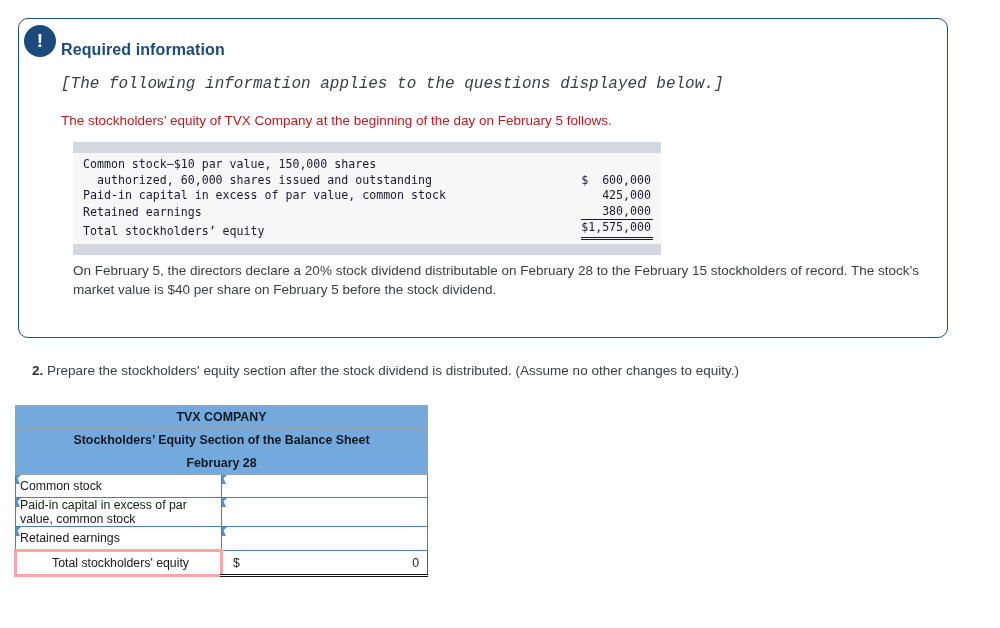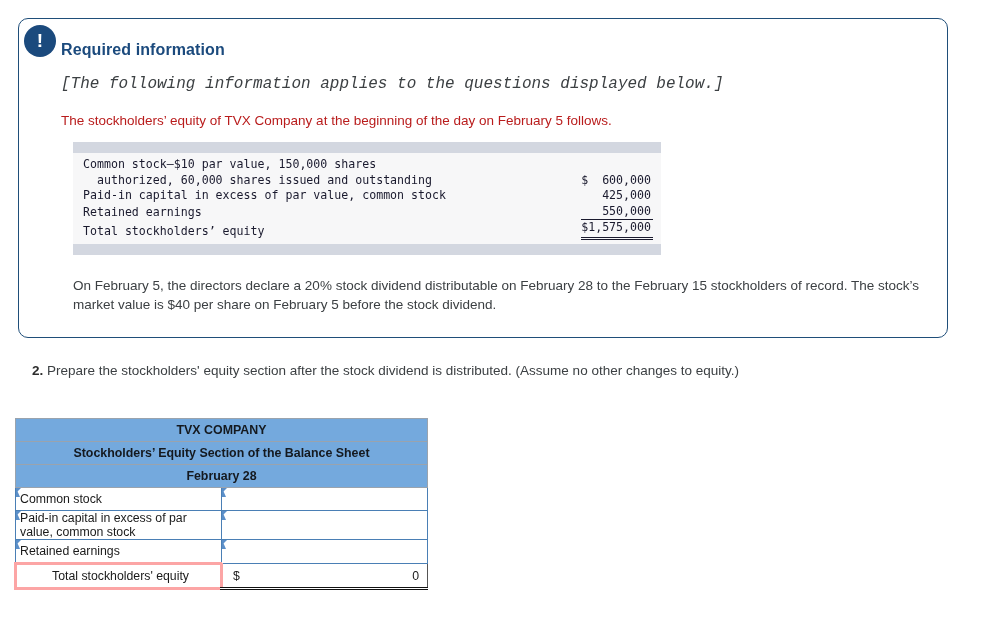--- a/index.html
+++ b/index.html
@@ -99,40 +99,40 @@
     padding-right: 2px;
   }
   .mono-amt.ul-single { border-bottom: 1px solid #1a1a2e; }
   .mono-amt.ul-double {
     border-bottom: 3px double #1a1a2e;
     padding-bottom: 1px;
   }
   #feb-para {
     font-size: 13.5px;
     color: #3c4043;
-    margin: 21px 0 0 12px;
+    margin: 6px 0 0 12px;
     width: 875px;
     line-height: 19px;
   }
 
   
   #q2-line {
     position: absolute;
     left: 32px;
     top: 363px;
     font-size: 13.5px;
     color: #3c4043;
   }
   #q2-num { font-weight: bold; color: #2c2c2c; }
 
   
   #answer-table {
     position: absolute;
     left: 14px;
-    top: 418px;
+    top: 405px;
     width: 414px;
     border-collapse: collapse;
     font-size: 12.3px;
     color: #1a1a1a;
     table-layout: fixed;
   }
   #answer-table td { padding: 0; }
   .hdr-cell {
     background: #74a9dd;
     border: 1px solid #9aa3ad;
@@ -216,21 +216,21 @@
           <div class="mono-amt">$  600,000</div>
         </div>
 
         <div class="mono-row">
           <div class="mono-label">Paid-in capital in excess of par value, common stock</div>
           <div class="mono-amt">   425,000</div>
         </div>
 
         <div class="mono-row">
           <div class="mono-label">Retained earnings</div>
-          <div class="mono-amt ul-single">   550,000</div>
+          <div class="mono-amt ul-single">   380,000</div>
         </div>
 
         <div class="mono-row spaced">
           <div class="mono-label">Total stockholders’ equity</div>
           <div class="mono-amt ul-double">$1,575,000</div>
         </div>
 
       </div>
       <div class="mono-bar"></div>
     </div>

